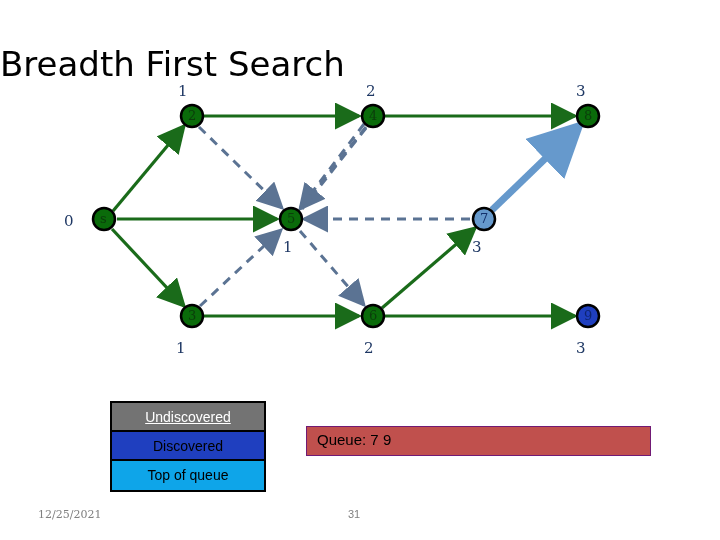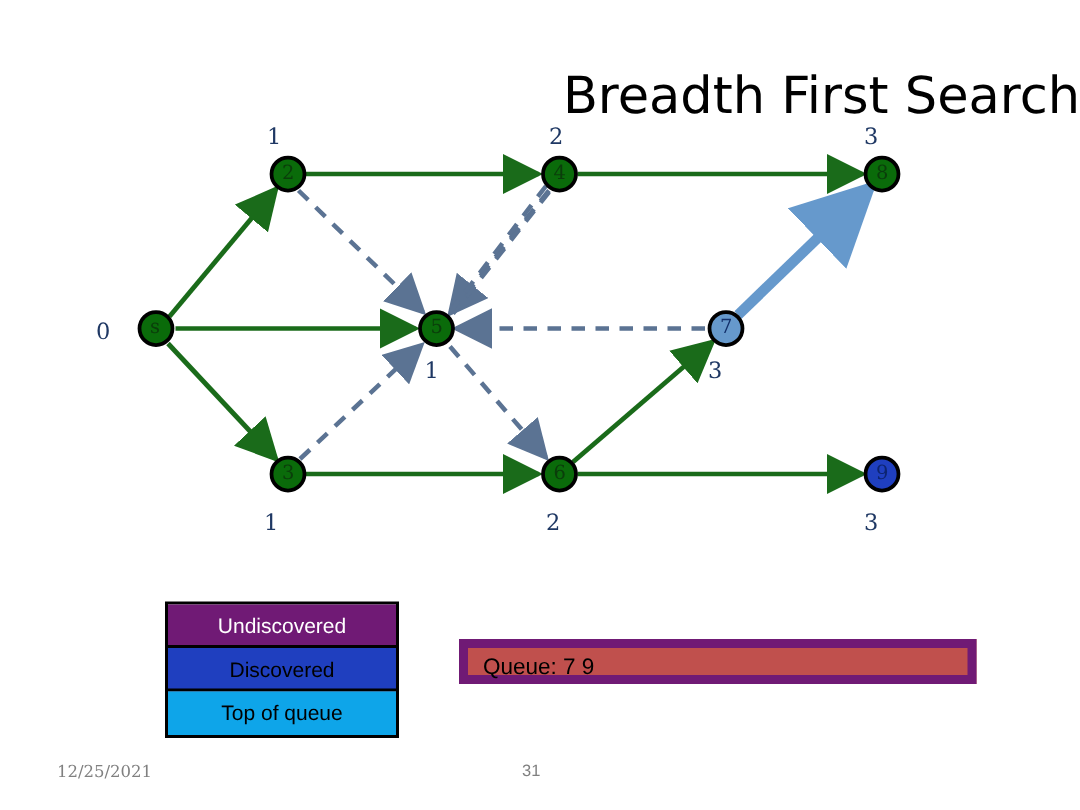--- a/index.html
+++ b/index.html
@@ -8,21 +8,21 @@
     background:#ffffff;
     font-family:"DejaVu Sans", sans-serif;
     overflow:hidden;
     position:relative;
   }
   #slide{position:absolute;left:0;top:0;width:720px;height:540px;}
 
   #title{
     position:absolute;
     left:0;top:44px;width:720px;
-    text-align:right;
+    text-align:left;
     font-family:"DejaVu Sans", sans-serif;
     font-size:34px;
     font-weight:400;
     color:#000000;
     letter-spacing:0px;
     line-height:40px;
   }
 
   #graph{position:absolute;left:0;top:0;width:720px;height:400px;}
 
@@ -59,21 +59,21 @@
     box-sizing:border-box;
     border-bottom:2px solid #000;
   }
   .legend-row:last-child{border-bottom:none;}
 
   #queuebox{
     position:absolute;
     left:306px;top:426px;
     width:345px;height:30px;
     background:#C0504D;
-    border:6px solid #701a75;
+    border:1px solid #701a75;
     box-sizing:border-box;
   }
   #queuetext{
     position:absolute;
     left:10px;top:4px;
     font-family:"Liberation Sans", sans-serif;
     font-size:15px;
     color:#000;
     white-space:nowrap;
   }
@@ -167,21 +167,21 @@
     <div class="dist" style="left:366px;top:82px;">2</div>
     <div class="dist" style="left:576px;top:82px;">3</div>
     <div class="dist" style="left:283px;top:238px;">1</div>
     <div class="dist" style="left:472px;top:238px;">3</div>
     <div class="dist" style="left:176px;top:339px;">1</div>
     <div class="dist" style="left:364px;top:339px;">2</div>
     <div class="dist" style="left:576px;top:339px;">3</div>
   </div>
 
   <div id="legend">
-    <div class="legend-row" style="background:#701a75;color:#FFFFFF;">Undiscovered</div>
+    <div class="legend-row" style="background:#737373;color:#FFFFFF;text-decoration:underline;">Undiscovered</div>
     <div class="legend-row" style="background:#1F3FBF;color:#000000;">Discovered</div>
     <div class="legend-row" style="background:#0ea5e9;color:#000000;">Top of queue</div>
   </div>
 
   <div id="queuebox">
     <div id="queuetext">Queue: 7 9</div>
   </div>
 
   <div id="datefoot">12/25/2021</div>
   <div id="pagenum">31</div>

